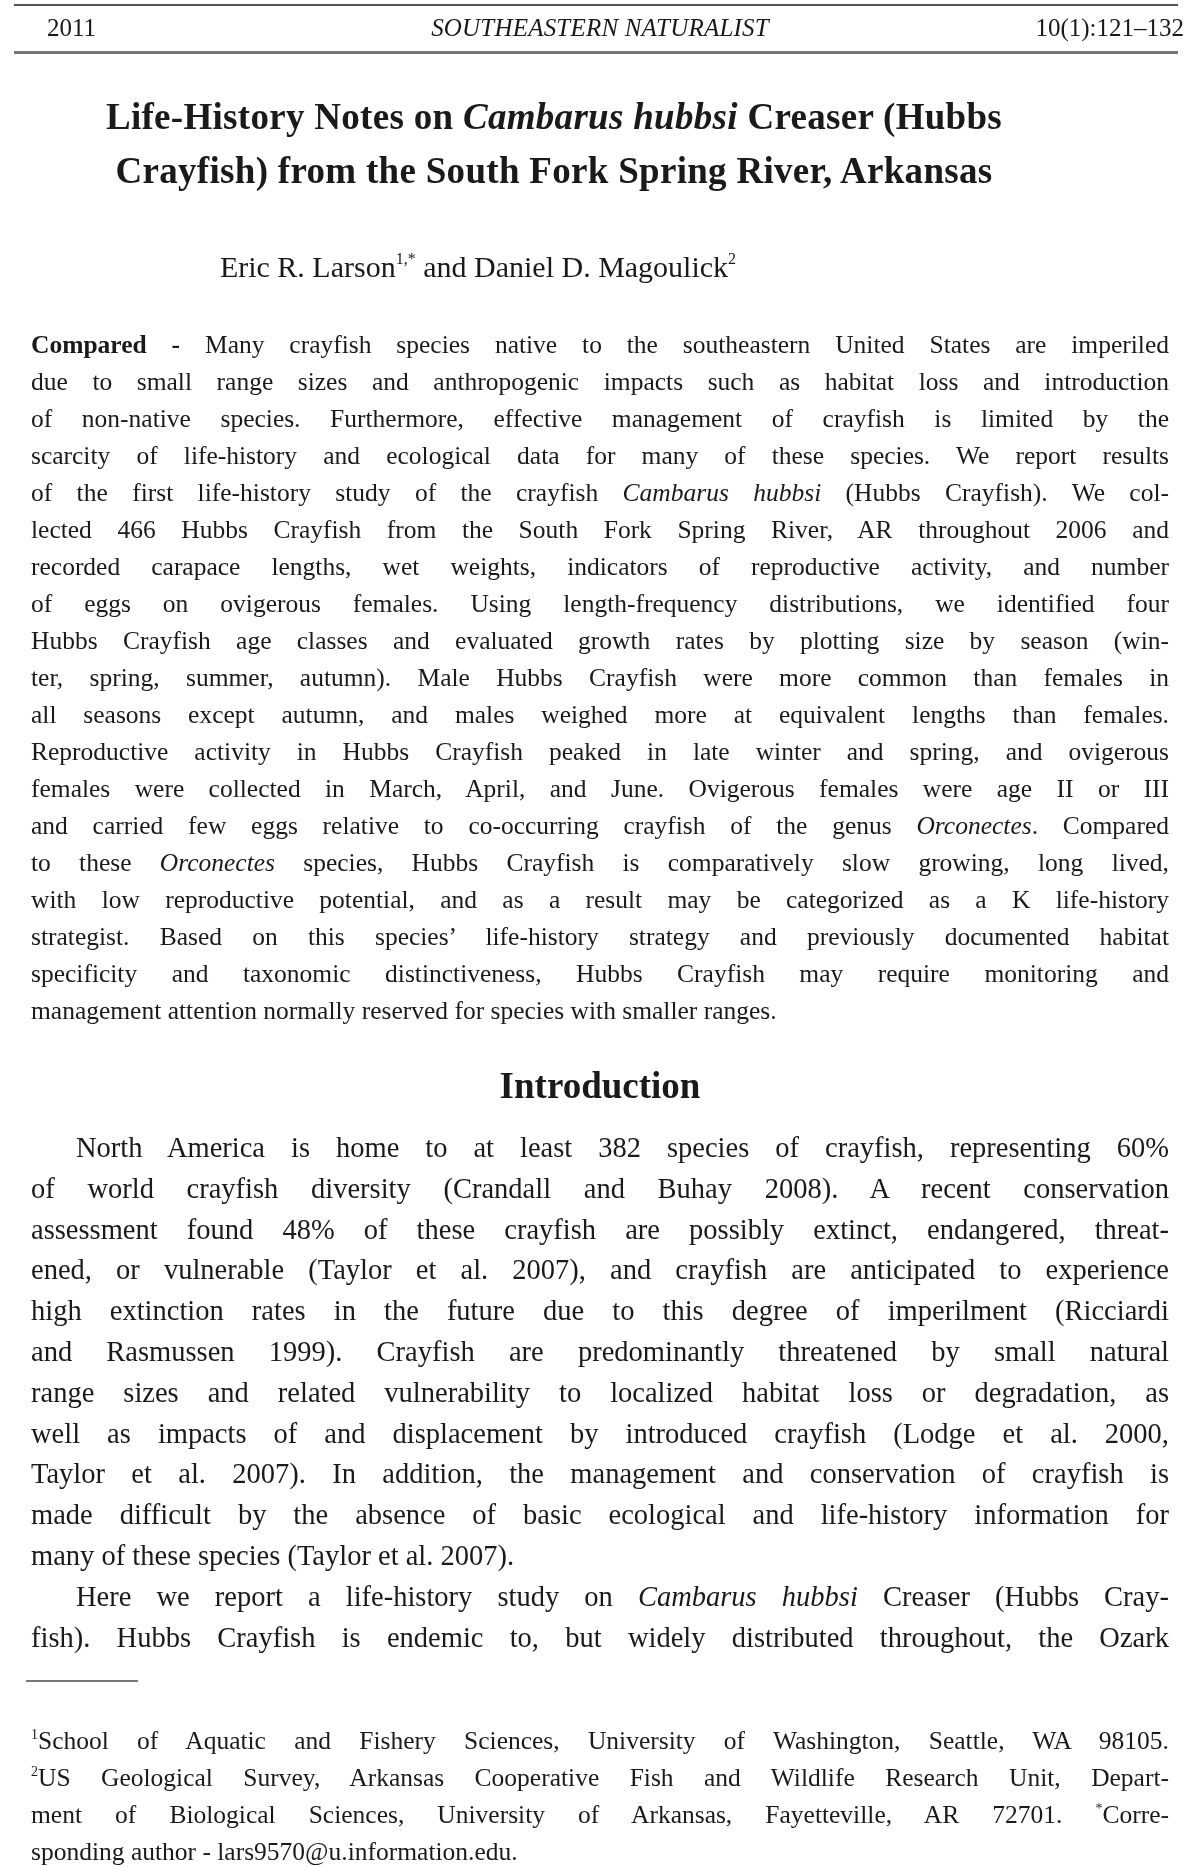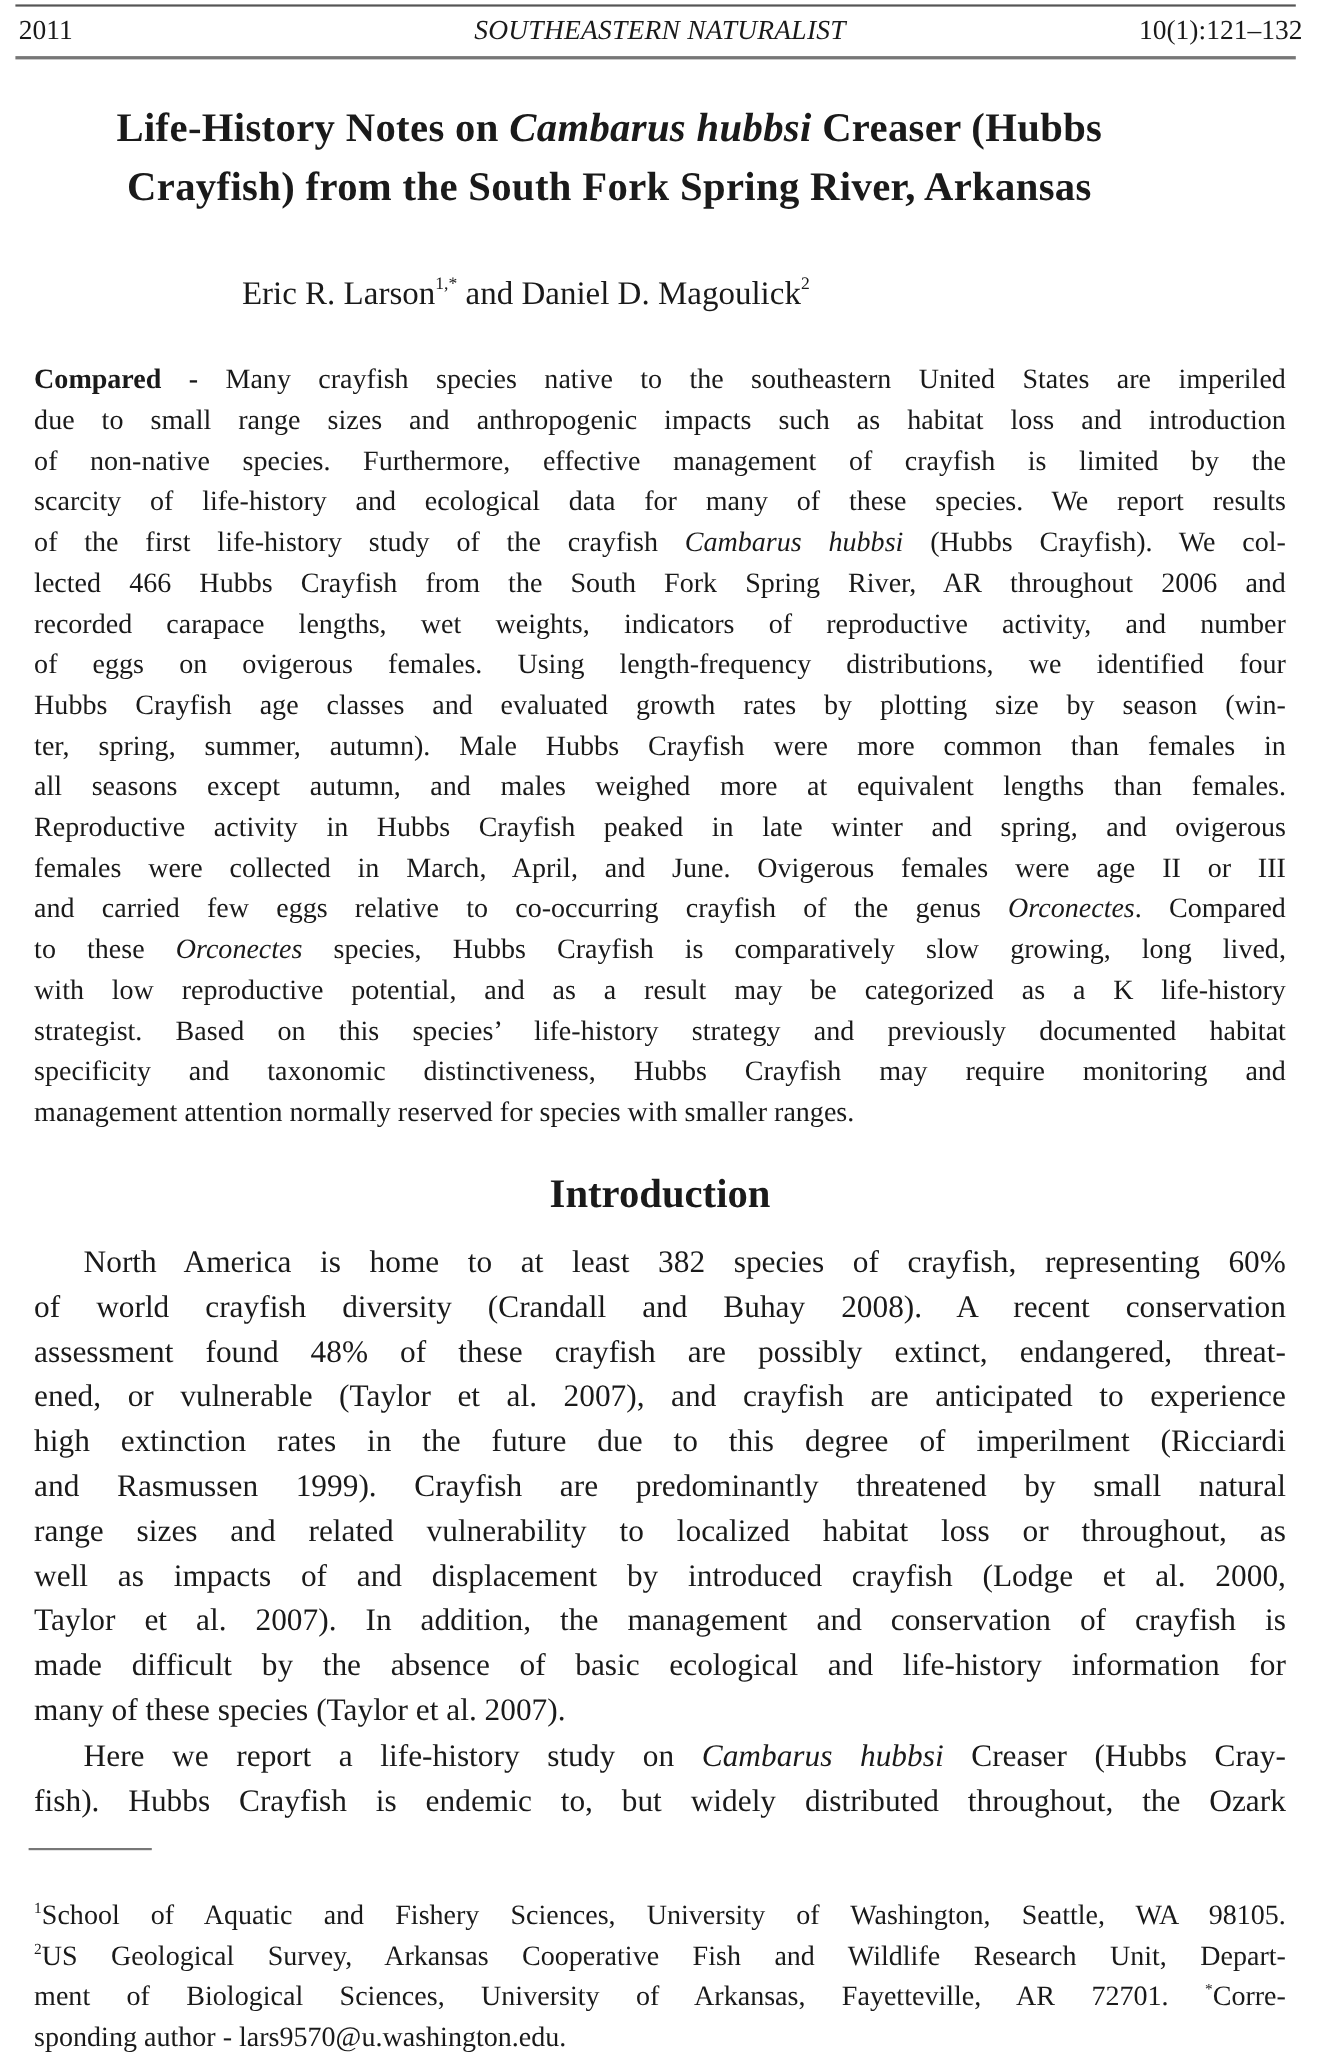--- a/index.html
+++ b/index.html
@@ -2,21 +2,21 @@
 <html><head>
 <meta charset="utf-8">
 <style>
   html, body { margin: 0; padding: 0; background: #ffffff; }
   body { width: 1200px; height: 1867px; position: relative; overflow: hidden; color: #1a1a1a;
          font-family: "Liberation Serif", "DejaVu Serif", serif; }
   .rule { position: absolute; left: 14px; width: 1164px; background: #555; }
   #rule-top { top: 4px; height: 2px; }
   #rule-bottom { top: 51px; height: 3px; background: #777; }
   .runhead { position: absolute; top: 13px; font-size: 25px; line-height: 30px; }
-  #rh-year { left: 17px; text-align: center; }
+  #rh-year { left: 47px; text-align: center; }
   #rh-journal { left: 0; width: 1200px; text-align: center; font-style: italic; letter-spacing: 0.2px; }
   #rh-vol { right: 16px; }
 
   .title { position: absolute; left: 0; width: 1108px; text-align: center; font-weight: bold;
            font-size: 37px; line-height: 54px; top: 90px; letter-spacing: 0.3px; }
   .title i { font-weight: bold; }
   .authors { position: absolute; left: 0; width: 956px; text-align: center; top: 247px;
              font-size: 30px; line-height: 40px; }
   .authors sup { font-size: 16px; vertical-align: 13px; line-height: 0; }
 
@@ -78,29 +78,29 @@
 
 <div class="heading">Introduction</div>
 
 <div class="intro">
   <span class="line indent">North America is home to at least 382 species of crayfish, representing 60%</span>
   <span class="line">of world crayfish diversity (Crandall and Buhay 2008). A recent conservation</span>
   <span class="line">assessment found 48% of these crayfish are possibly extinct, endangered, threat-</span>
   <span class="line">ened, or vulnerable (Taylor et al. 2007), and crayfish are anticipated to experience</span>
   <span class="line">high extinction rates in the future due to this degree of imperilment (Ricciardi</span>
   <span class="line">and Rasmussen 1999). Crayfish are predominantly threatened by small natural</span>
-  <span class="line">range sizes and related vulnerability to localized habitat loss or throughout, as</span>
+  <span class="line">range sizes and related vulnerability to localized habitat loss or degradation, as</span>
   <span class="line">well as impacts of and displacement by introduced crayfish (Lodge et al. 2000,</span>
   <span class="line">Taylor et al. 2007). In addition, the management and conservation of crayfish is</span>
   <span class="line">made difficult by the absence of basic ecological and life-history information for</span>
   <span class="line last">many of these species (Taylor et al. 2007).</span>
   <span class="line indent"><span>Here we report a life-history study on </span><i>Cambarus hubbsi</i><span> Creaser (Hubbs Cray-</span></span>
   <span class="line">fish). Hubbs Crayfish is endemic to, but widely distributed throughout, the Ozark</span>
 </div>
 
 <div class="fn-rule"></div>
 
 <div class="footnotes">
   <span class="line"><sup>1</sup><span>School of Aquatic and Fishery Sciences, University of Washington, Seattle, WA 98105.</span></span>
   <span class="line"><sup>2</sup><span>US Geological Survey, Arkansas Cooperative Fish and Wildlife Research Unit, Depart-</span></span>
   <span class="line"><span>ment of Biological Sciences, University of Arkansas, Fayetteville, AR 72701. </span><sup>*</sup><span>Corre-</span></span>
-  <span class="line last"><span>sponding author - lars9570@u.washington.edu.</span></span>
+  <span class="line last"><span>sponding author - lars9570@u.information.edu.</span></span>
 </div>
 
 </body></html>

